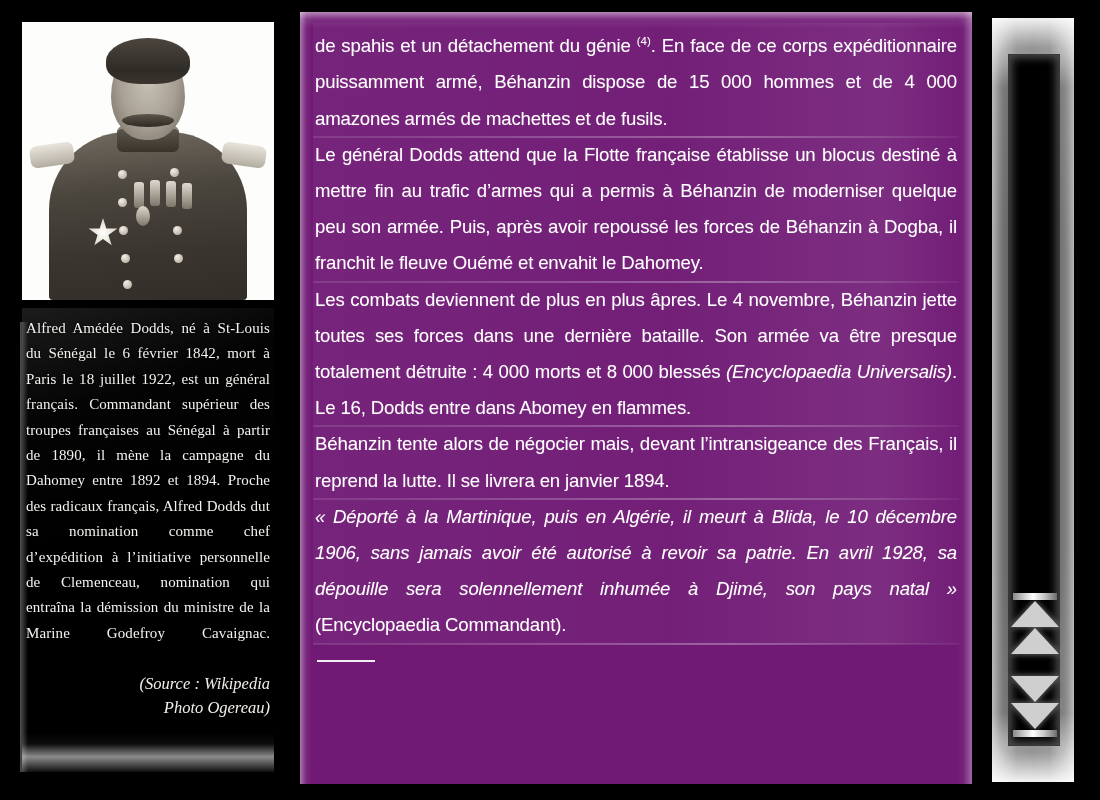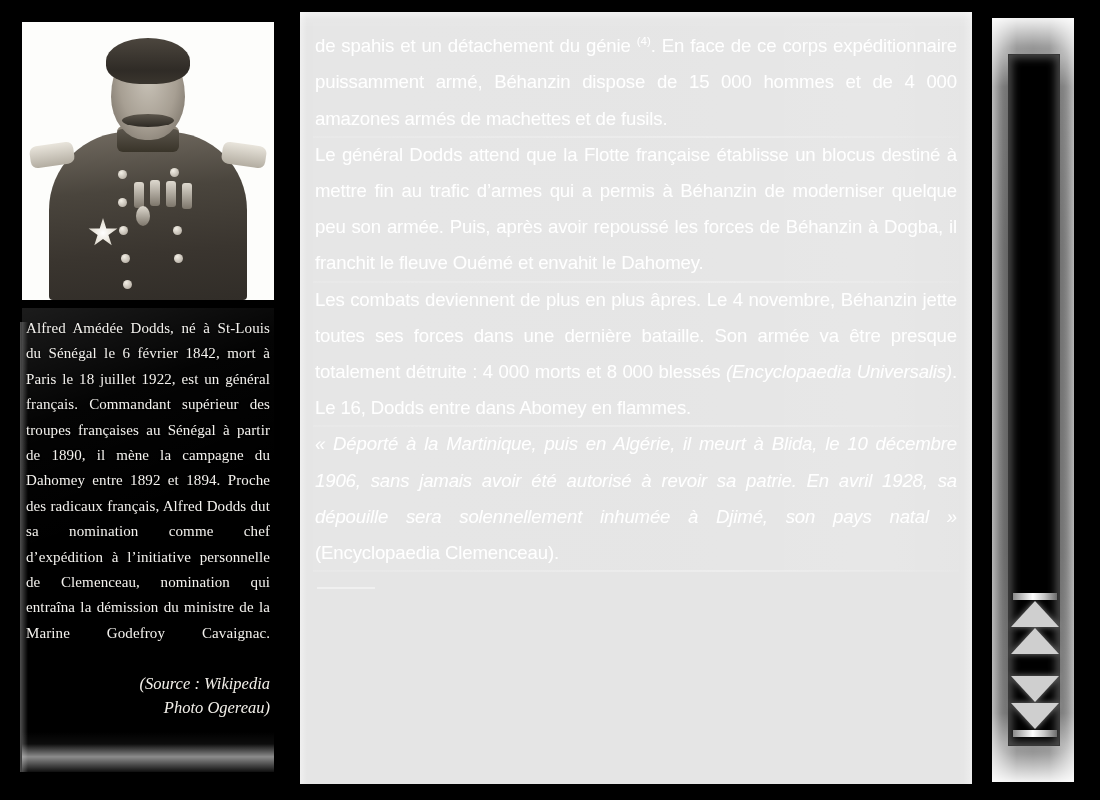--- a/index.html
+++ b/index.html
@@ -103,21 +103,21 @@
   }
   #left-glow-left{
     position:absolute; left:-2px; top:300px; width:8px; height:450px;
     background:linear-gradient(90deg, rgba(255,255,255,0.42) 0%, rgba(255,255,255,0) 100%);
     pointer-events:none; opacity:.75;
   }
 
   
   #main-panel{
     position:absolute; left:300px; top:12px; width:672px; height:772px;
-    background:#e5e5e5;
+    background:#701a75;
   }
   #main-glow-top{
     position:absolute; left:0; top:0; width:672px; height:16px;
     background:linear-gradient(180deg, rgba(255,255,255,0.48) 0%, rgba(255,255,255,0.10) 45%, rgba(255,255,255,0) 100%);
     pointer-events:none;
   }
   #main-glow-left{
     position:absolute; left:0; top:0; width:12px; height:772px;
     background:linear-gradient(90deg, rgba(255,255,255,0.40) 0%, rgba(255,255,255,0.06) 55%, rgba(255,255,255,0) 100%);
     pointer-events:none;
@@ -263,22 +263,23 @@
   <div id="main-glow-right"></div>
 
   <div id="main-body">
 
     <div class="para"><span>de spahis et un détachement du génie </span><span class="fnref">(4)</span><span>. En face de ce corps expéditionnaire puissamment armé, Béhanzin dispose de 15 000 hommes et de 4 000 amazones armés de machettes et de fusils.</span></div>
 
     <div class="para">Le général Dodds attend que la Flotte française établisse un blocus destiné à mettre fin au trafic d’armes qui a permis à Béhanzin de moderniser quelque peu son armée. Puis, après avoir repoussé les forces de Béhanzin à Dogba, il franchit le fleuve Ouémé et envahit le Dahomey.</div>
 
     <div class="para"><span>Les combats deviennent de plus en plus âpres. Le 4 novembre, Béhanzin jette toutes ses forces dans une dernière bataille. Son armée va être presque totalement détruite : 4 000 morts et 8 000 blessés </span><em>(Encyclopaedia Universalis)</em><span>. Le 16, Dodds entre dans Abomey en flammes.</span></div>
 
-
-    <div class="para"><em>« Déporté à la Martinique, puis en Algérie, il meurt à Blida, le 10 décembre 1906, sans jamais avoir été autorisé à revoir sa patrie. En avril 1928, sa dépouille sera solennellement inhumée à Djimé, son pays natal »</em><span> (Encyclopaedia Clemenceau).</span></div>
+    <div class="para">Béhanzin tente alors de négocier mais, devant l’intransigeance des Français, il reprend la lutte. Il se livrera en janvier 1894.</div>
+
+    <div class="para"><em>« Déporté à la Martinique, puis en Algérie, il meurt à Blida, le 10 décembre 1906, sans jamais avoir été autorisé à revoir sa patrie. En avril 1928, sa dépouille sera solennellement inhumée à Djimé, son pays natal »</em><span> (Encyclopaedia Commandant).</span></div>
 
     <div id="footnote-block">
       <div id="footnote-rule"></div>
     </div>
 
   </div>
 </div>
 
 <div id="nav-panel">
   <div id="nav-outer-glow"></div>

